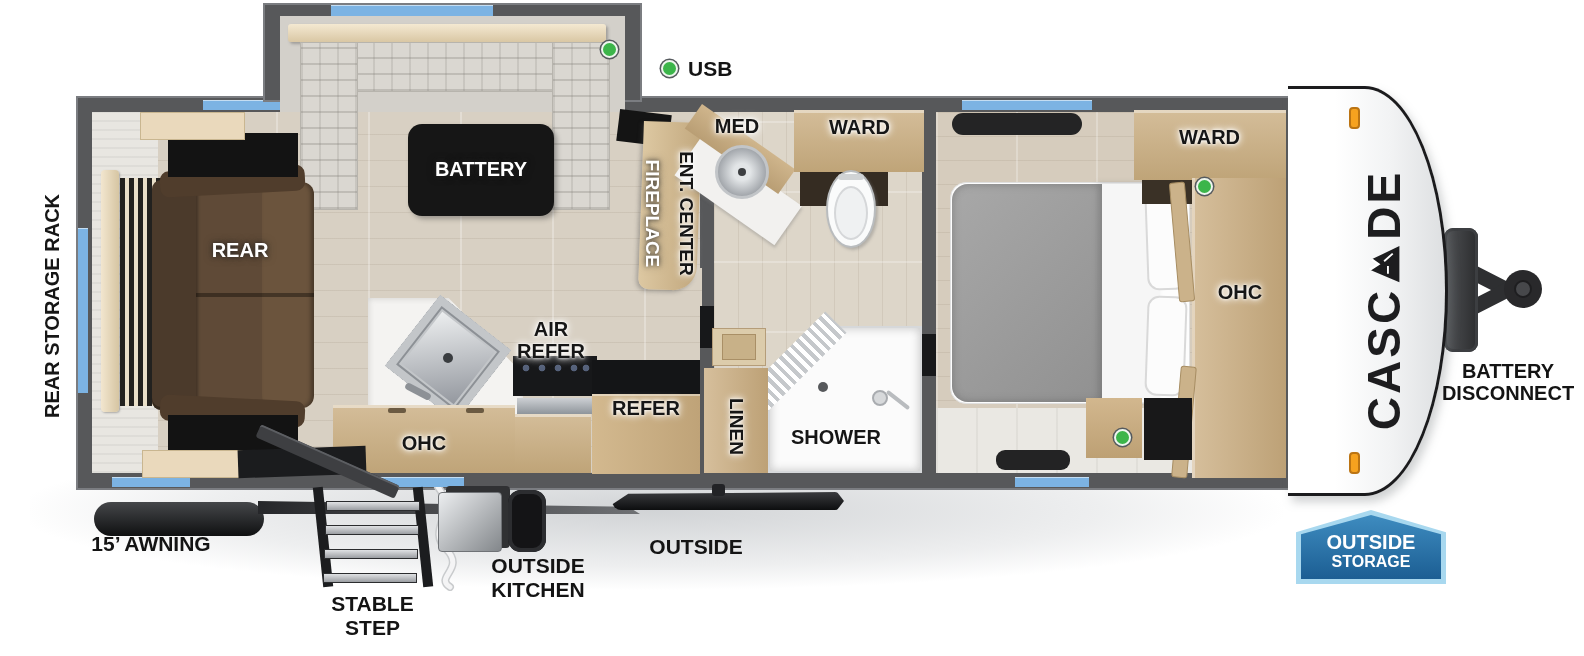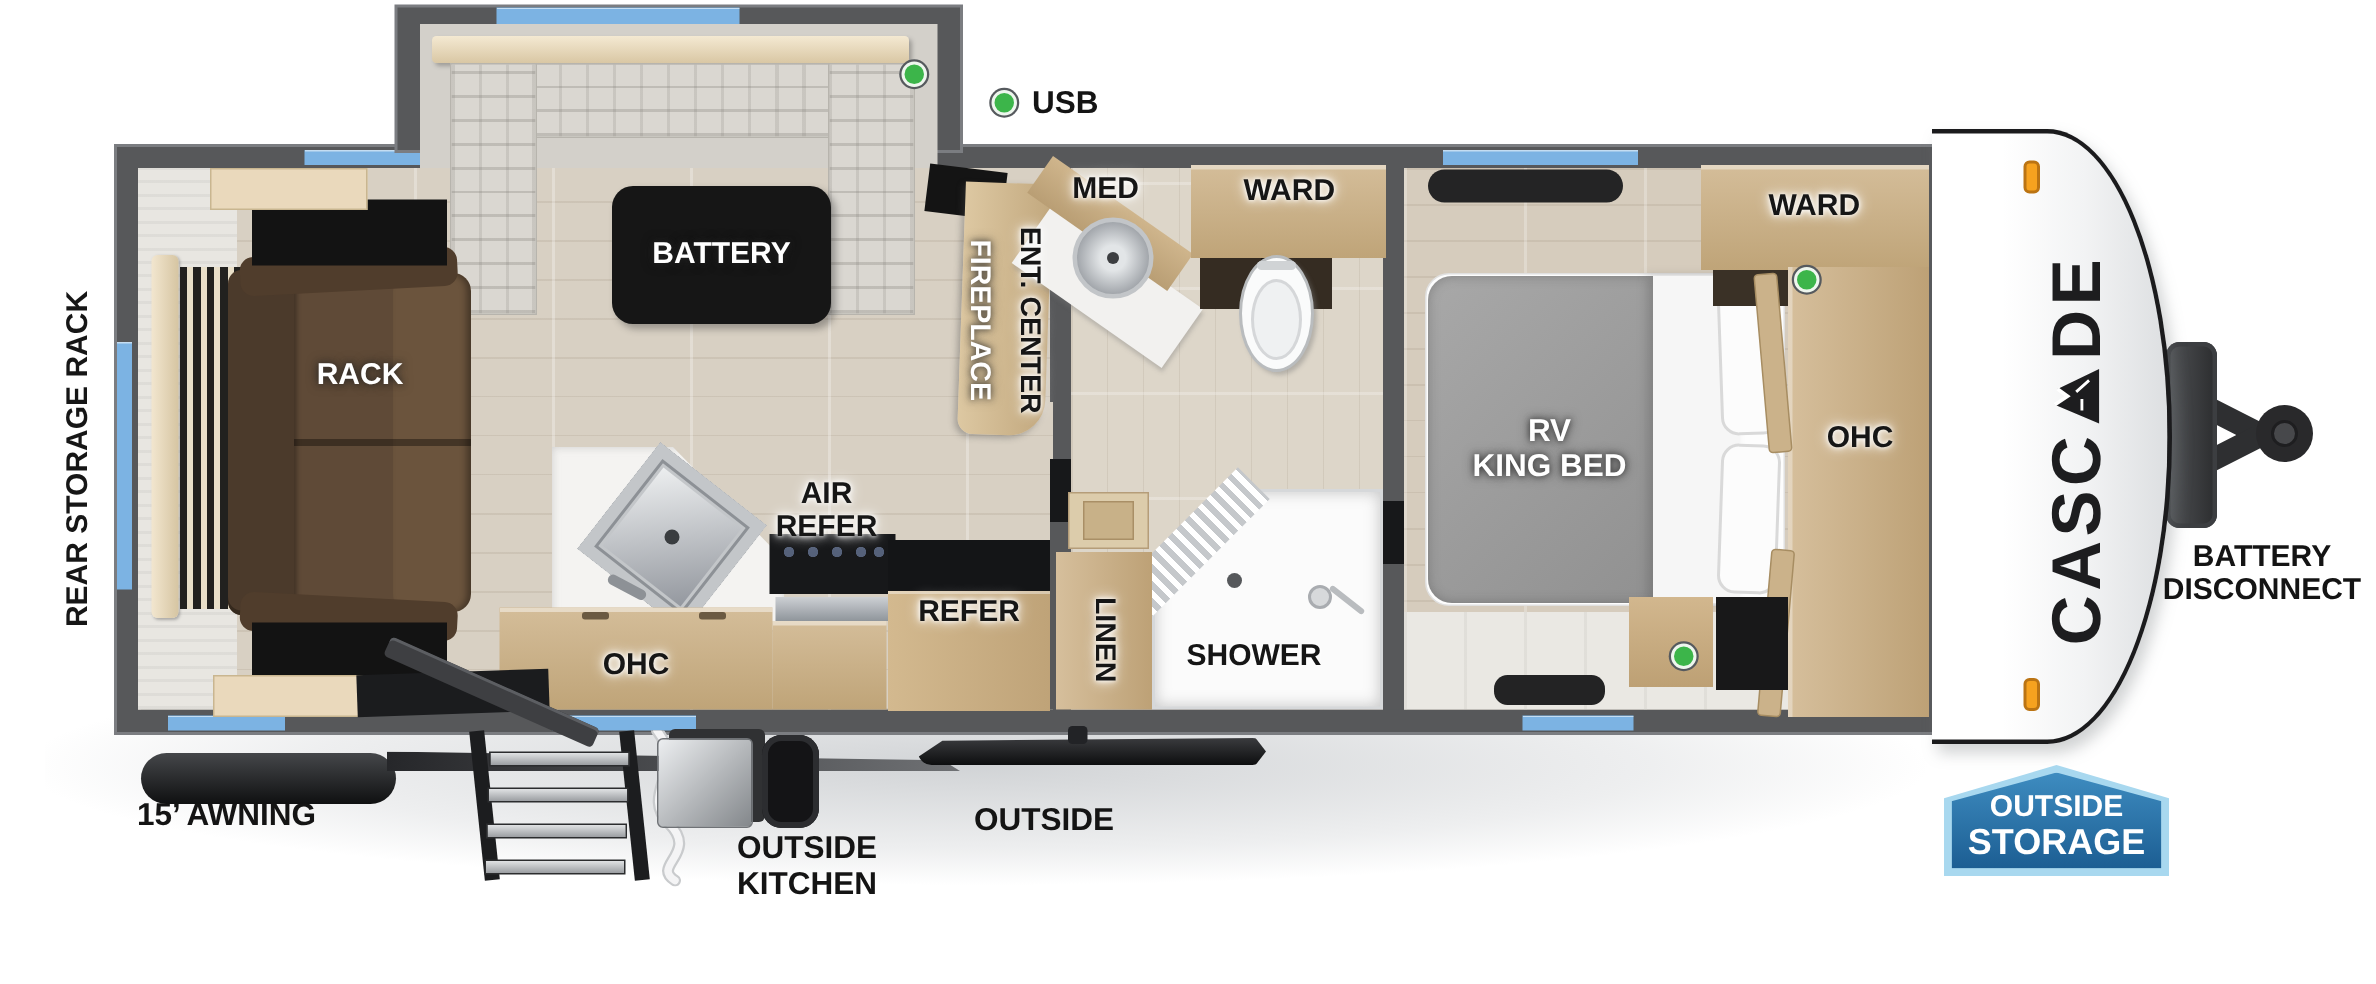--- a/index.html
+++ b/index.html
@@ -203,55 +203,52 @@
   <div class="gdot" style="left:661px;top:60px;"></div>
   <div class="gdot" style="left:1196px;top:178px;"></div>
   <div class="gdot" style="left:1114px;top:429px;"></div>
 
   <div class="abs" style="left:1296px;top:510px;width:150px;height:74px;background:var(--badge_border,#a8d8ef);
               clip-path:polygon(50% 0,100% 30%,100% 100%,0 100%,0 30%);">
     <div class="abs" style="left:5px;top:5px;width:140px;height:64px;background:linear-gradient(180deg,var(--badge_fill_top,#3e8cc0),var(--badge_fill_bottom,#1c5e93));
                 clip-path:polygon(50% 0,100% 30%,100% 100%,0 100%,0 30%);
                 display:flex;flex-direction:column;align-items:center;justify-content:center;padding-top:8px;box-sizing:border-box;">
       <span style="color:#fff;font-weight:bold;font-size:20px;line-height:1.1;">OUTSIDE</span>
-      <span style="color:#fff;font-weight:bold;font-size:24px;line-height:1.1;">STORAGE</span>
+      <span style="color:#fff;font-weight:bold;font-size:16px;line-height:1.1;">STORAGE</span>
     </div>
   </div>
 
   <div class="lbl-ext" style="left:688px;top:57px;width:70px;font-size:21px;text-align:left;">USB</div>
   <div class="lbl-w" style="left:418px;top:158px;width:126px;font-size:20px;">BATTERY</div>
-  <div class="lbl-w" style="left:195px;top:239px;width:90px;font-size:20px;">RACK</div>
+  <div class="lbl-w" style="left:195px;top:239px;width:90px;font-size:20px;">REAR</div>
   <div class="vlabel rot-up" style="left:28px;top:168px;width:48px;height:275px;">
     <span class="lbl" style="position:static;font-size:20px;">REAR STORAGE RACK</span>
   </div>
   <div class="vlabel rot-down" style="left:630px;top:148px;width:44px;height:130px;">
     <span class="lbl-w" style="position:static;font-size:19px;">FIREPLACE</span>
   </div>
   <div class="vlabel rot-down" style="left:662px;top:142px;width:46px;height:142px;">
     <span class="lbl" style="position:static;font-size:19px;">ENT. CENTER</span>
   </div>
   <div class="lbl" style="left:706px;top:115px;width:62px;font-size:20px;">MED</div>
   <div class="lbl" style="left:812px;top:116px;width:95px;font-size:20px;">WARD</div>
   <div class="lbl" style="left:1162px;top:126px;width:95px;font-size:20px;">WARD</div>
-  <div class="lbl-w" style="left:978px;top:276px;width:110px;font-size:21px;">
-    <div>RV</div>
-    <div>KING BED</div>
-  </div>
   <div class="lbl" style="left:1210px;top:281px;width:60px;font-size:20px;">OHC</div>
   <div class="lbl" style="left:505px;top:318px;width:92px;font-size:20px;">
     <div>AIR</div>
     <div>REFER</div>
   </div>
   <div class="lbl" style="left:394px;top:432px;width:60px;font-size:20px;">OHC</div>
   <div class="lbl" style="left:596px;top:397px;width:100px;font-size:20px;">REFER</div>
   <div class="vlabel rot-down" style="left:713px;top:386px;width:44px;height:80px;">
     <span class="lbl" style="position:static;font-size:19px;">LINEN</span>
   </div>
   <div class="lbl" style="left:786px;top:426px;width:100px;font-size:20px;">SHOWER</div>
   <div class="lbl-ext" style="left:86px;top:532px;width:130px;font-size:21px;">15’ AWNING</div>
+  <div class="lbl-ext" style="left:305px;top:592px;width:135px;font-size:21px;">STABLE STEP</div>
   <div class="lbl-ext" style="left:448px;top:554px;width:180px;font-size:21px;">OUTSIDE KITCHEN</div>
   <div class="lbl-ext" style="left:607px;top:535px;width:178px;font-size:21px;">
     <div>OUTSIDE</div>
   </div>
   <div class="lbl-ext" style="left:1428px;top:360px;width:160px;font-size:20px;">
     <div>BATTERY</div>
     <div>DISCONNECT</div>
   </div>
 
 </div>

